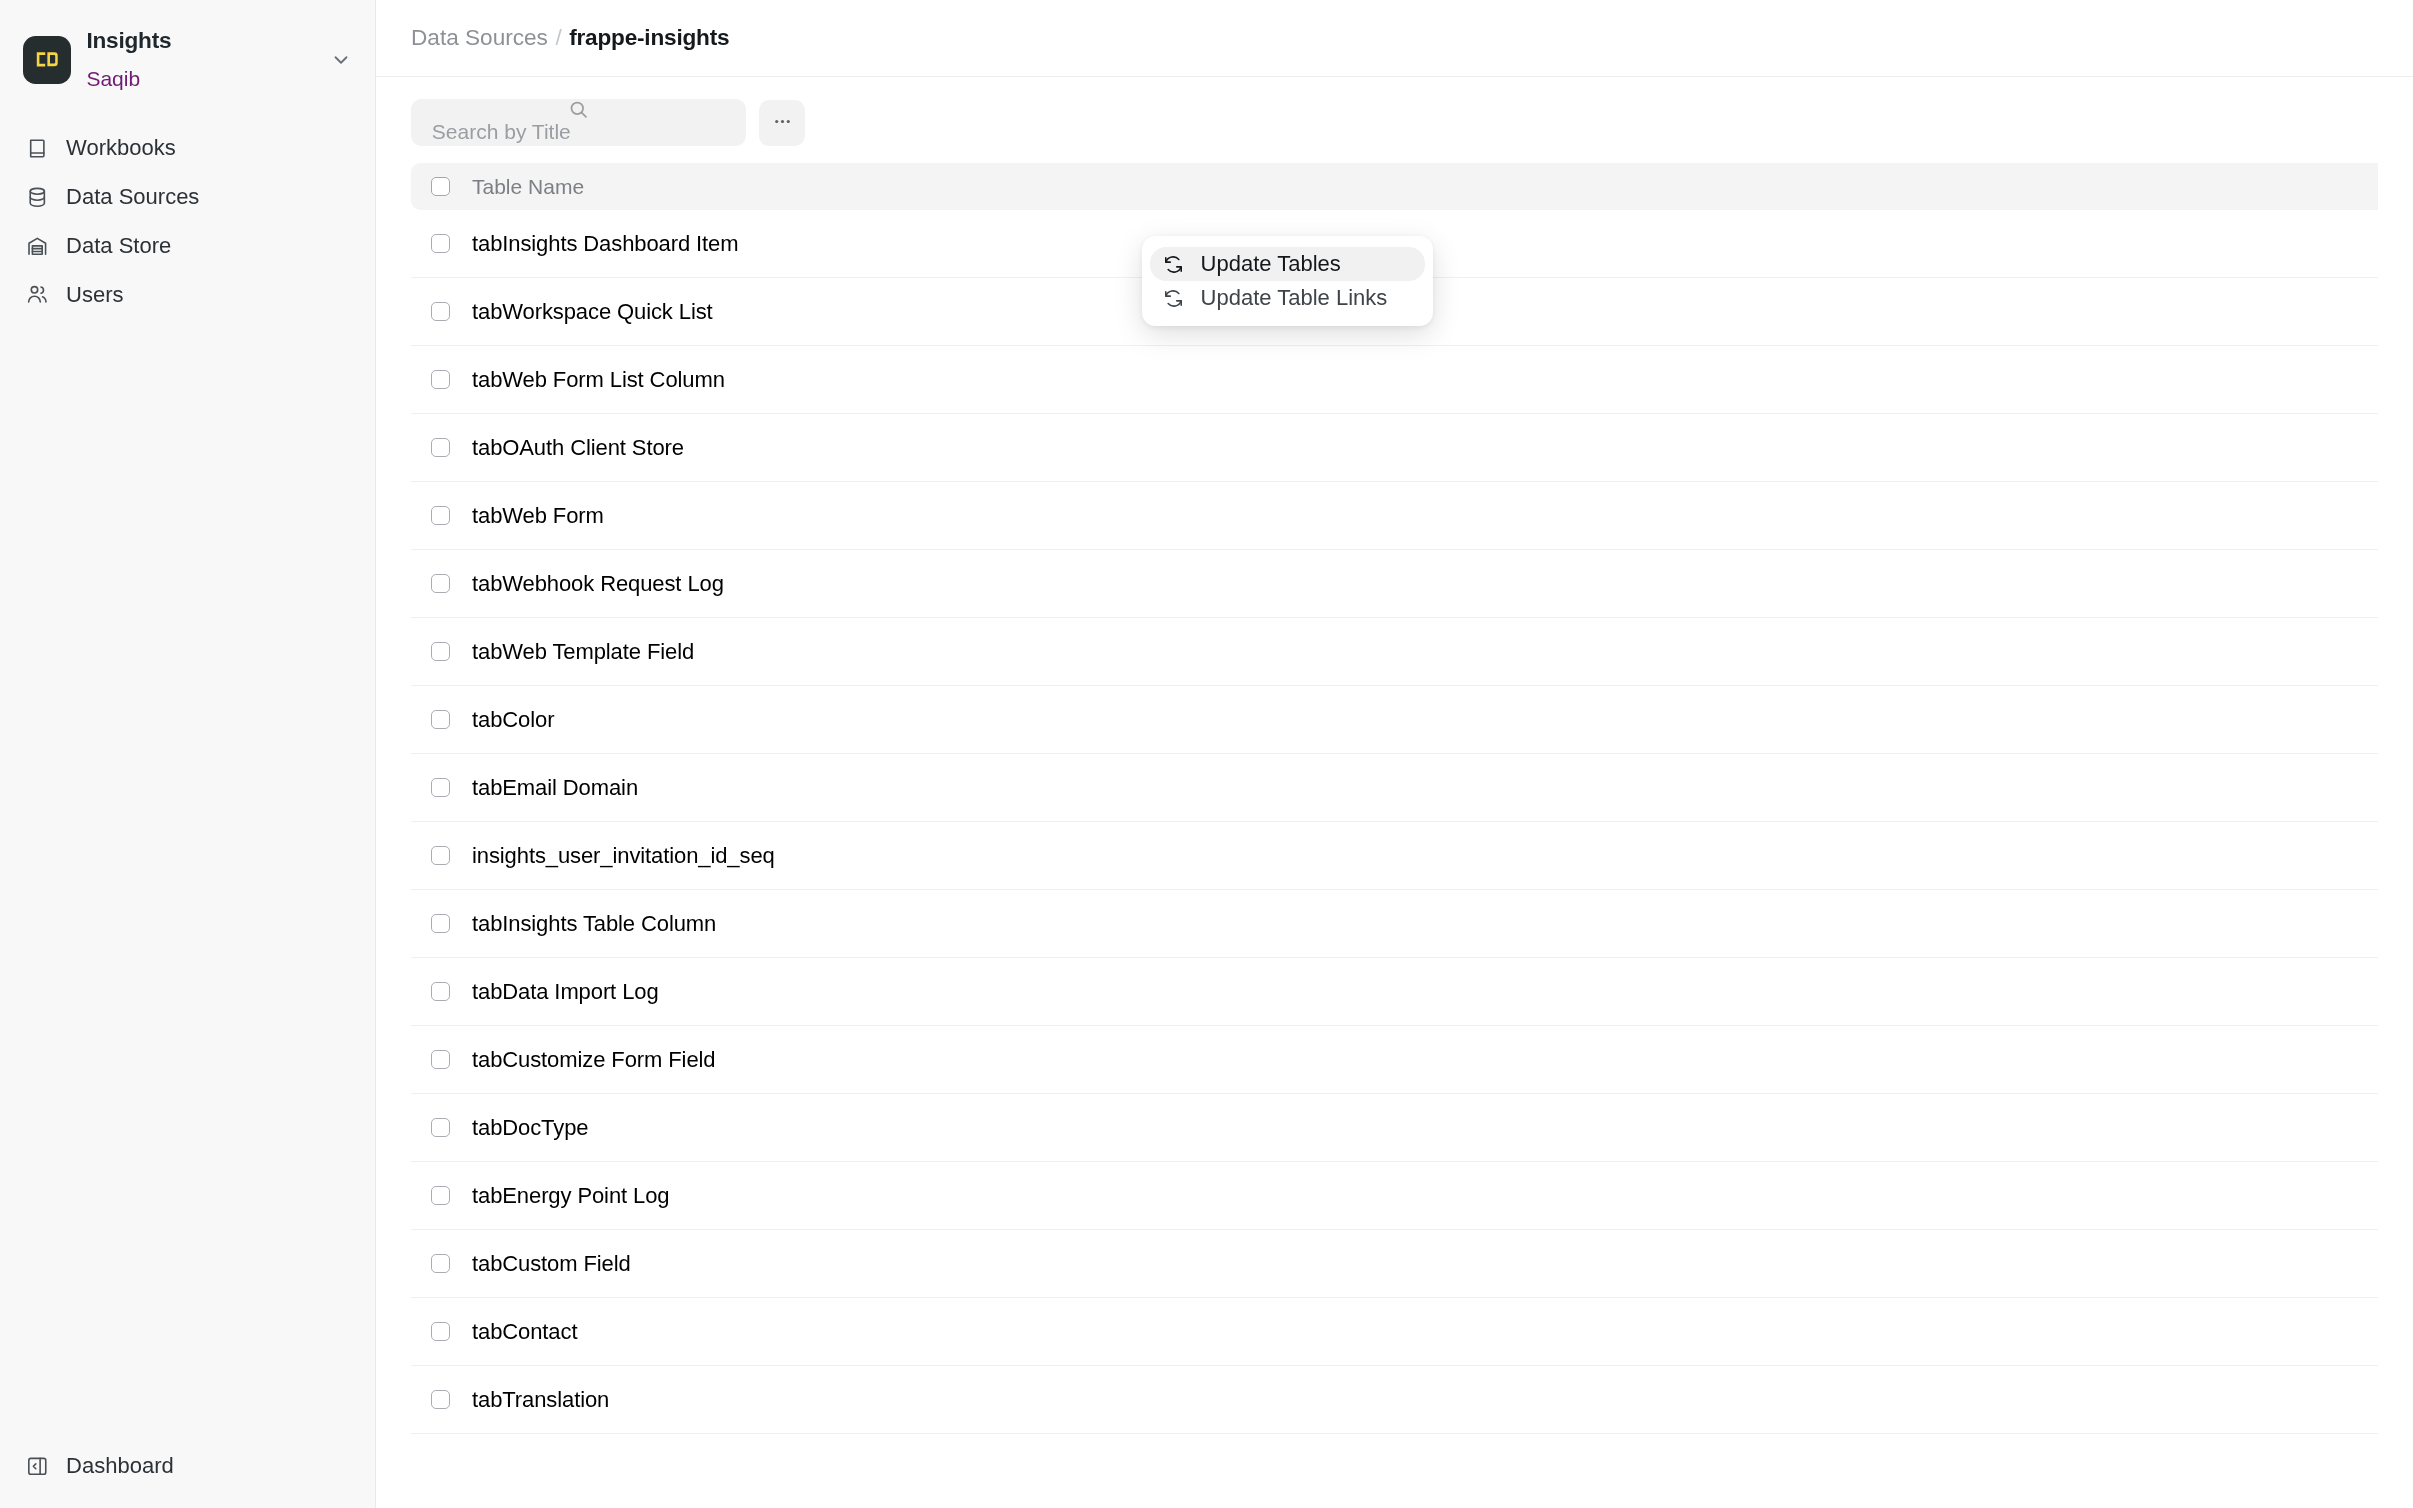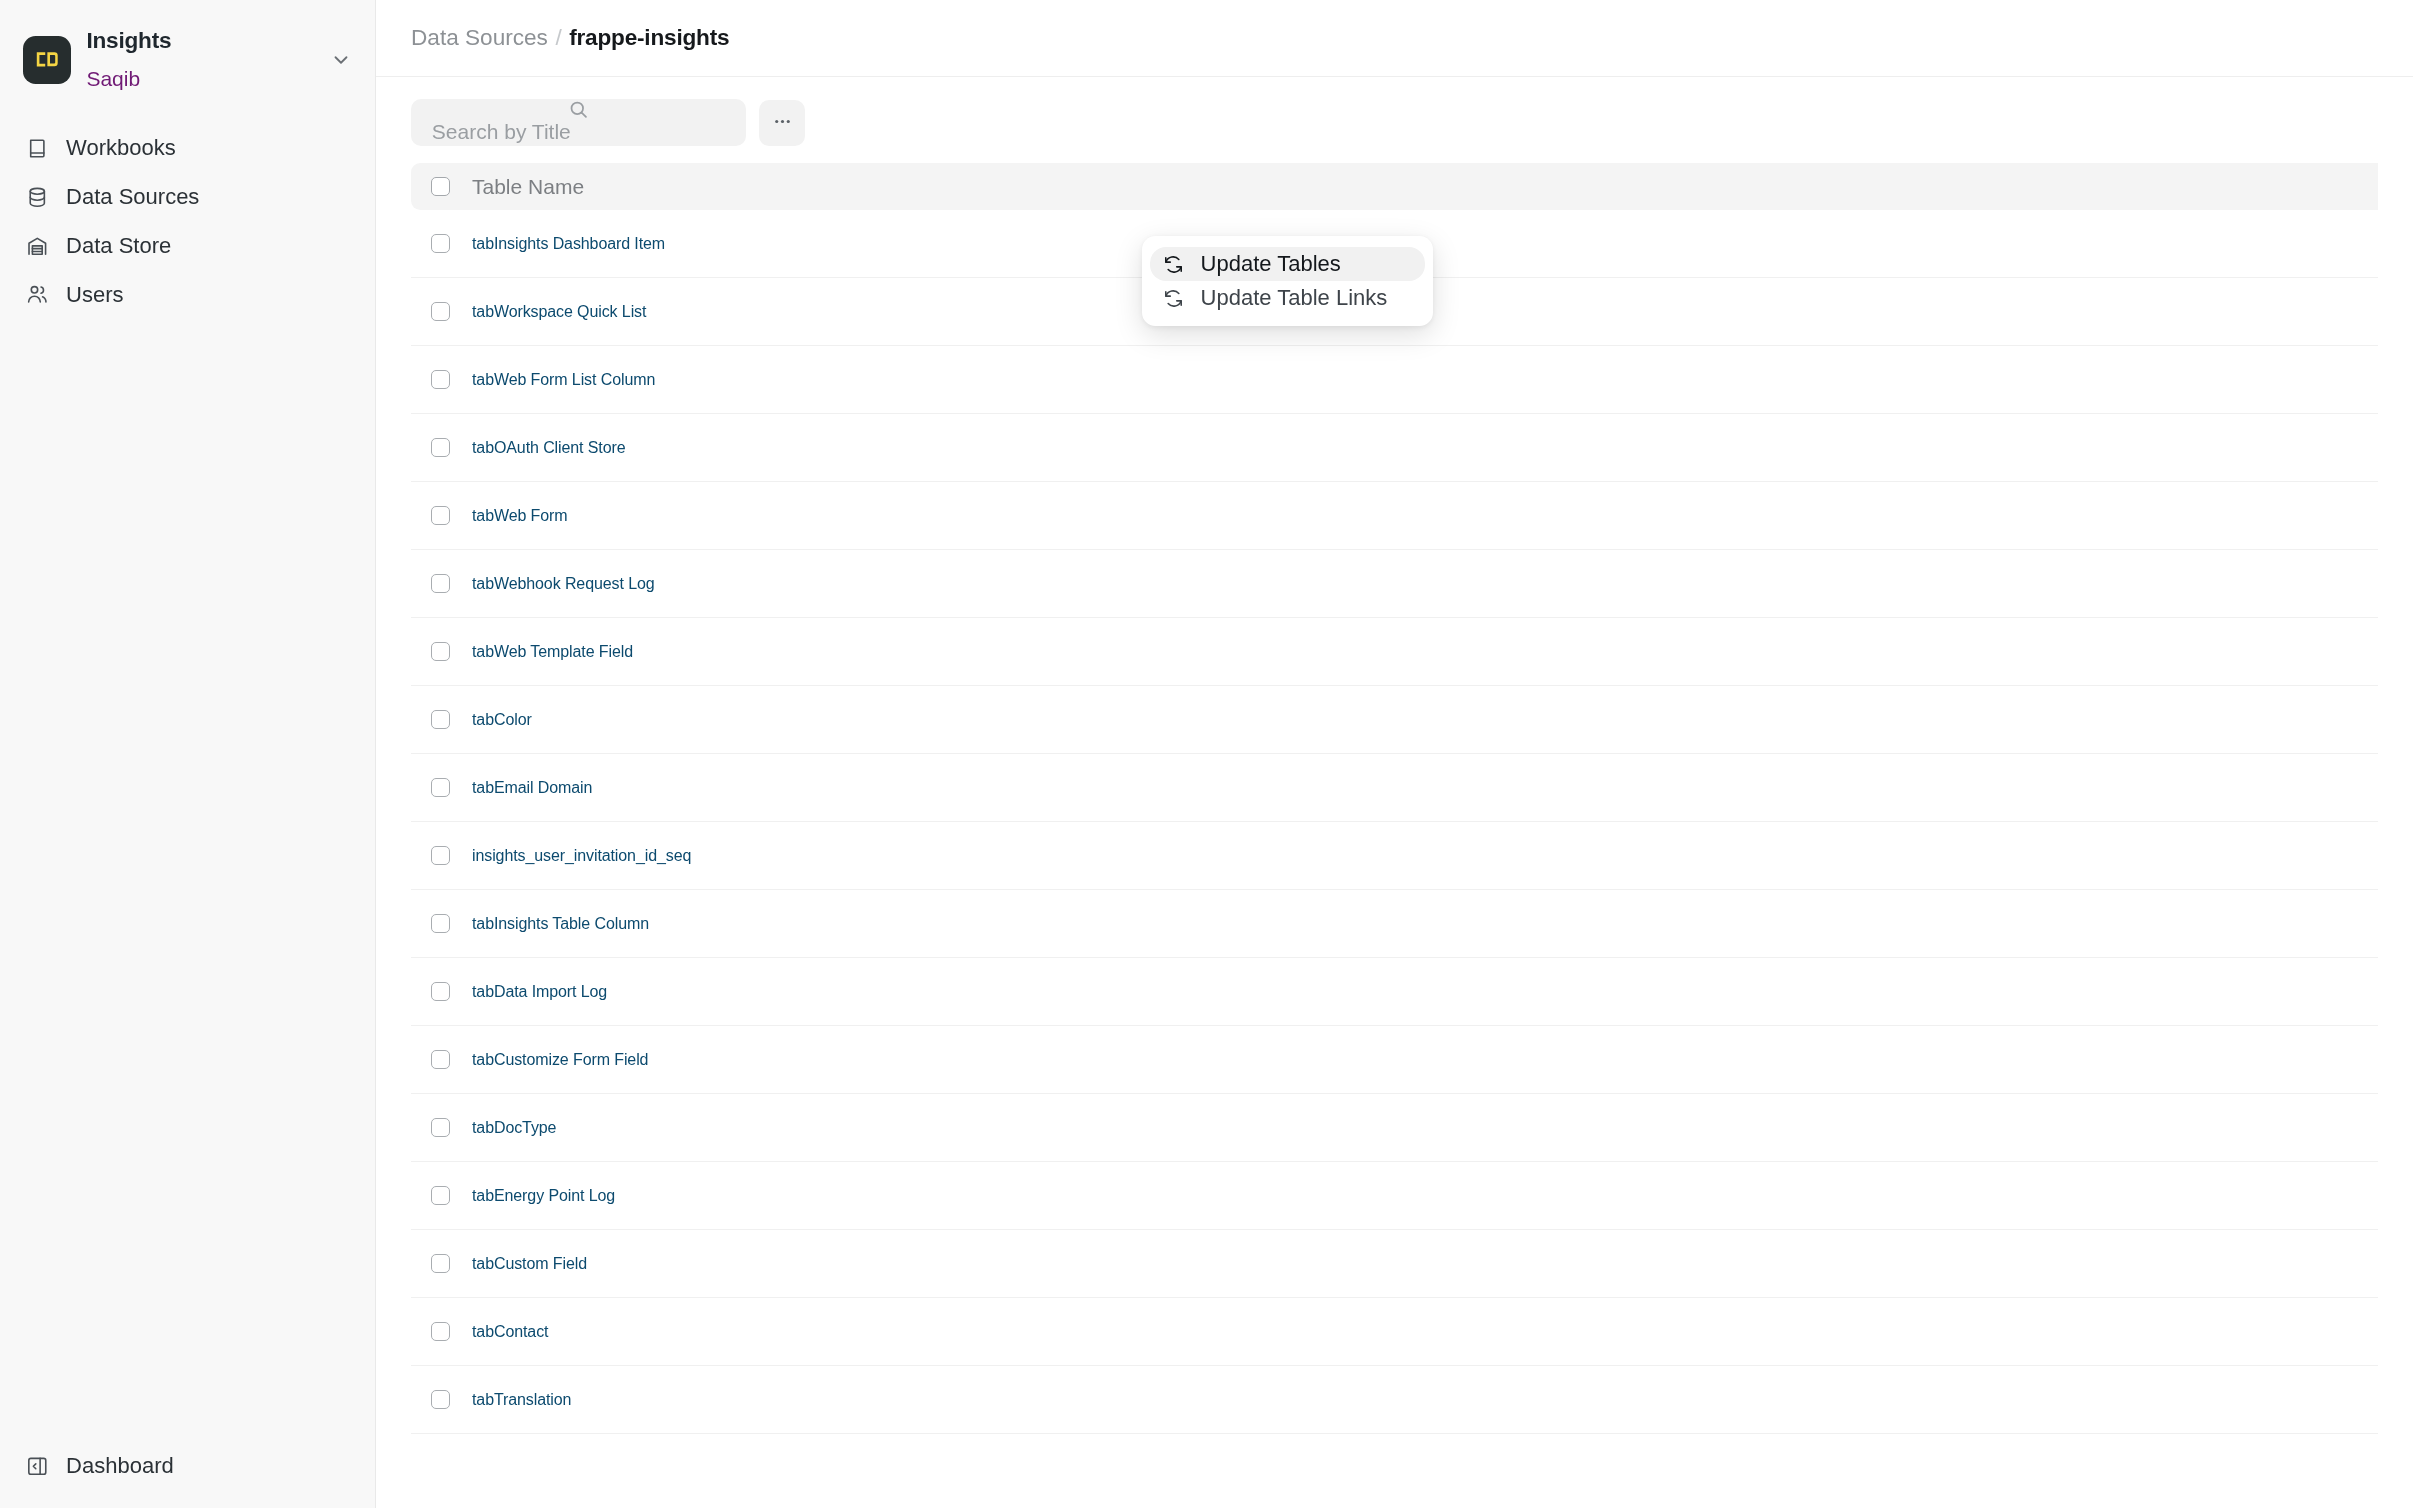--- a/index.html
+++ b/index.html
@@ -250,22 +250,22 @@
   .row {
     display: flex;
     align-items: center;
     height: 68px;
     padding: 0 20px;
     border-bottom: 0.8px solid #f0f0f0;
     width: 2292px;
     cursor: pointer;
   }
   .row-label {
-    font-size: 16px;
-    color: #0c4a6e;
+    font-size: 22px;
+    color: #000000;
     margin-left: 22px;
     letter-spacing: -0.1px;
     white-space: nowrap;
   }
   .checkbox {
     width: 19px;
     height: 19px;
     flex: 0 0 19px;
     border: 1.3px solid #a9adb1;
     border-radius: 5px;

